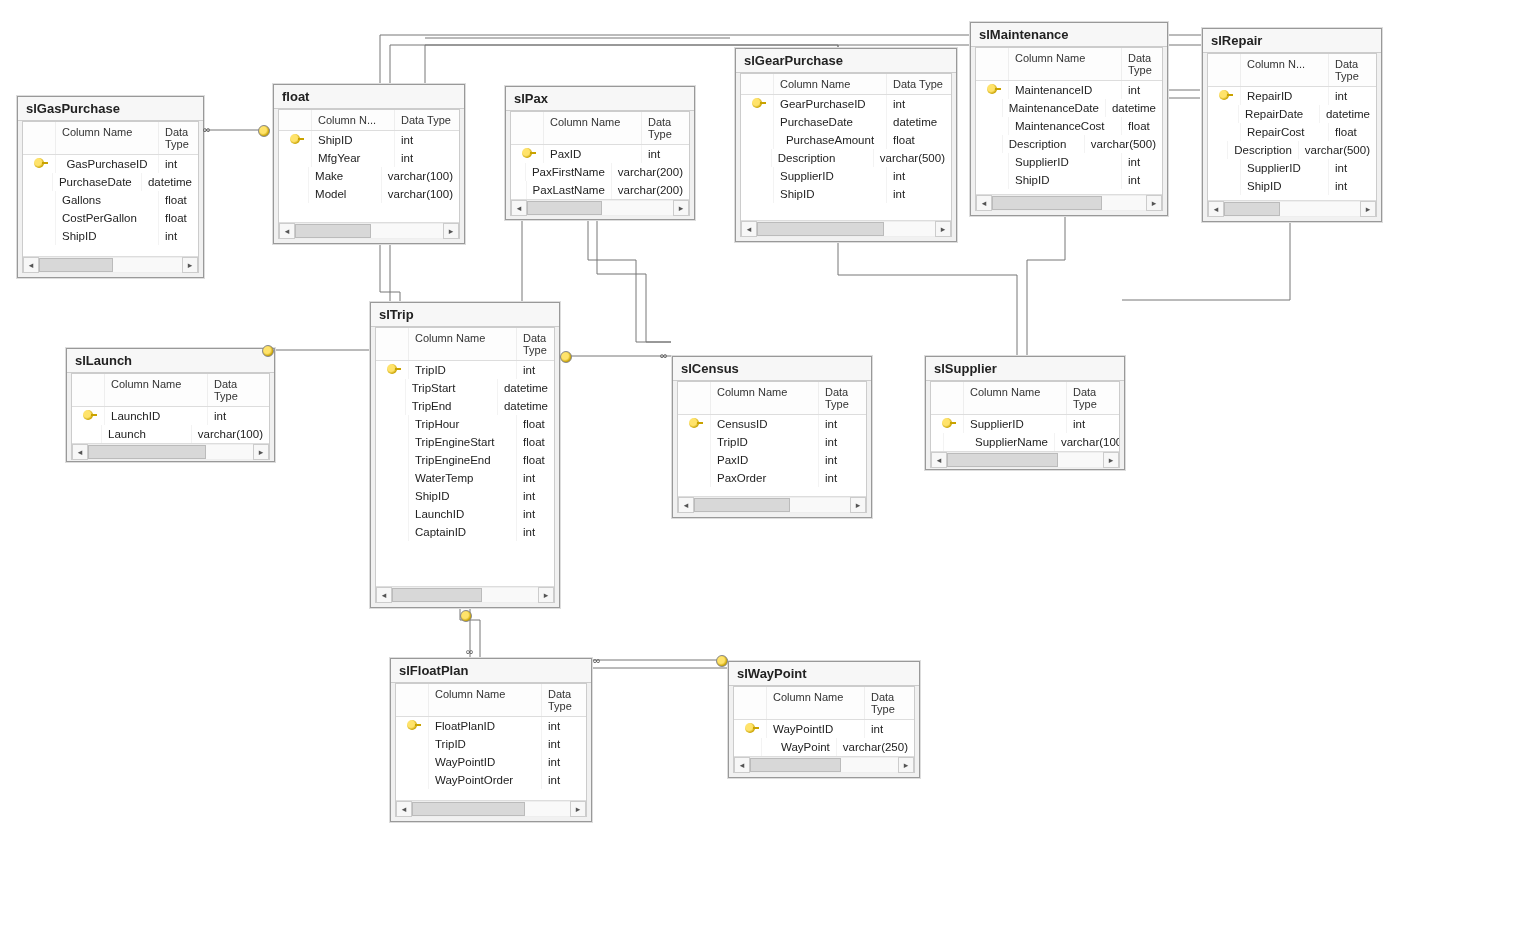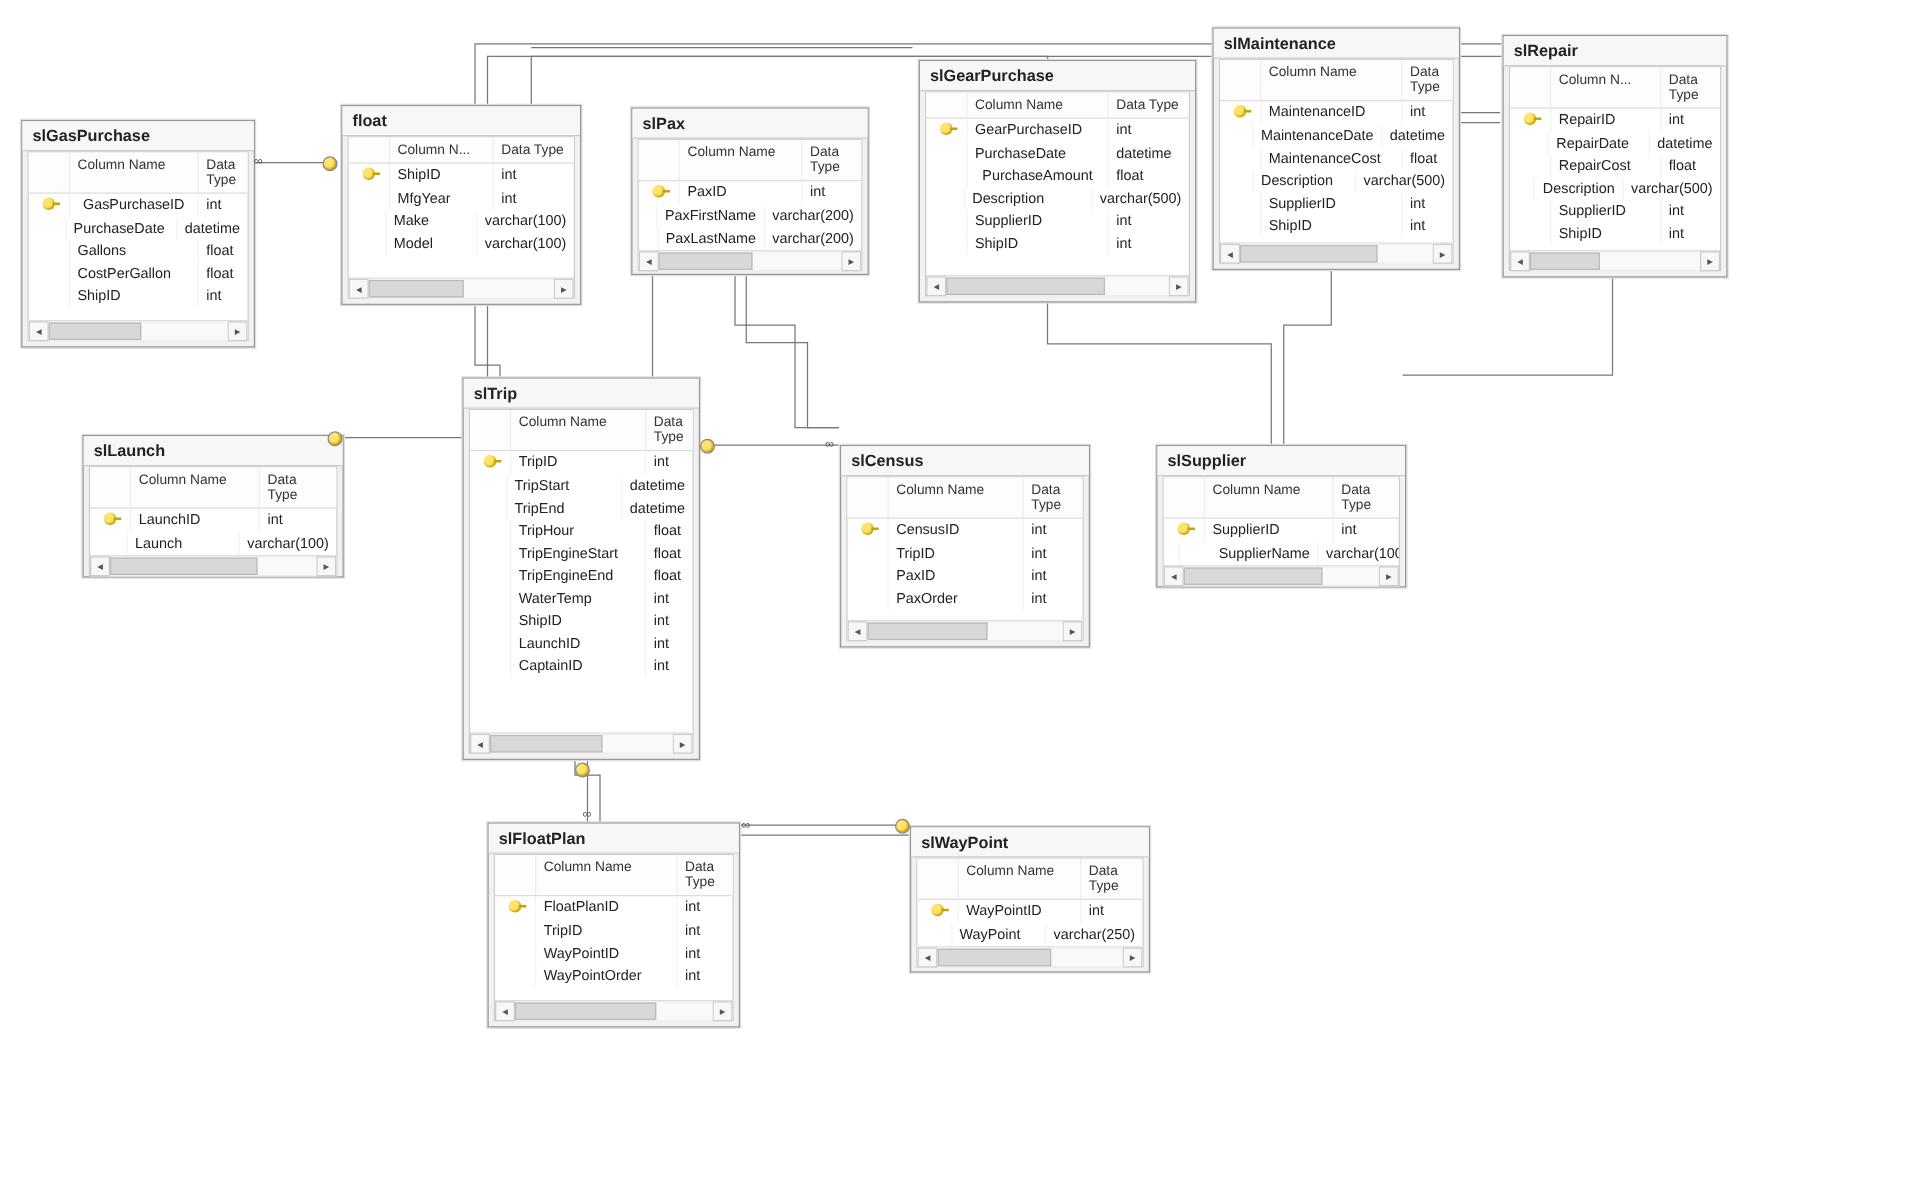--- a/index.html
+++ b/index.html
@@ -613,21 +613,21 @@
           <div style="flex:1;">Data Type</div>
         </div>
       <div class="rows">
         <div class="row">
             <div class="key-cell"><span class="key-icon"></span></div>
             <div style="width:85px;">WayPointID</div>
             <div style="flex:1;">int</div>
           </div>
         <div class="row">
             <div class="key-cell"></div>
-            <div style="width:85px;">WayPoint</div>
+            <div style="width:85px;text-align:right;">WayPoint</div>
             <div style="flex:1;">varchar(250)</div>
           </div>
       </div>
       <div class="scrollbar-bottom">
           <div class="sb-btn">◂</div>
           <div class="sb-track">
             <div class="sb-thumb" style="width:60%"></div>
           </div>
           <div class="sb-btn">▸</div>
         </div>

